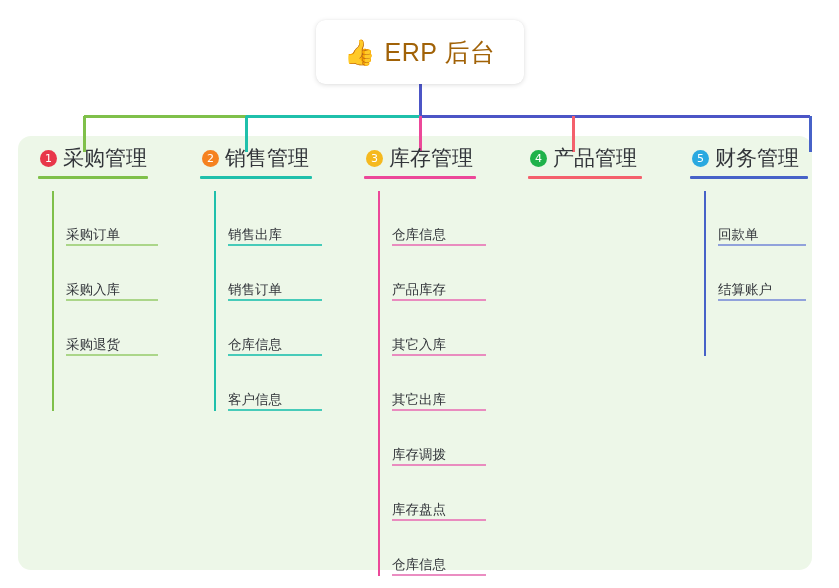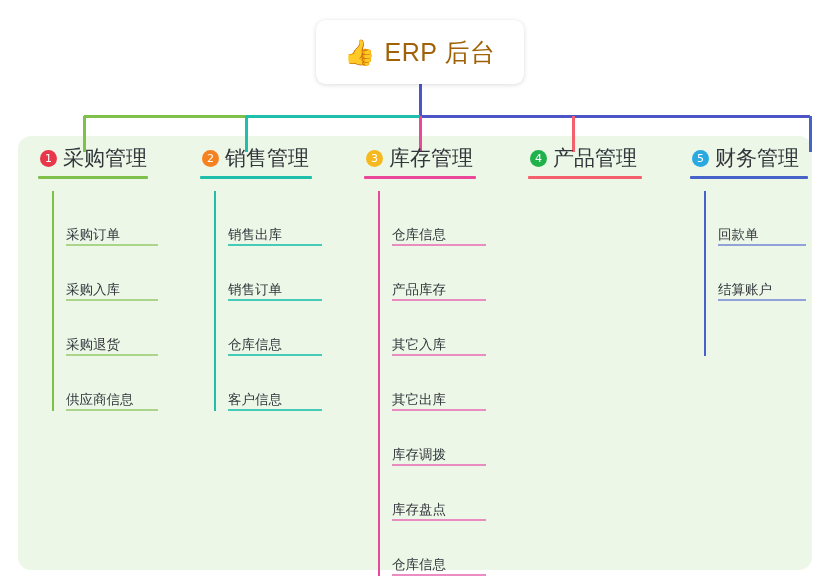--- a/index.html
+++ b/index.html
@@ -175,24 +175,20 @@
             <div class="item-rule" style="background: rgb(127, 192, 74); opacity: 0.6; width: 92px;"></div>
           </div>
           <div class="item">
             <span class="item-label">采购入库</span>
             <div class="item-rule" style="background: rgb(127, 192, 74); opacity: 0.6; width: 92px;"></div>
           </div>
           <div class="item">
             <span class="item-label">采购退货</span>
             <div class="item-rule" style="background: rgb(127, 192, 74); opacity: 0.6; width: 92px;"></div>
           </div>
-          <div class="item">
-            <span class="item-label">供应商信息</span>
-            <div class="item-rule" style="background: rgb(127, 192, 74); opacity: 0.6; width: 92px;"></div>
-          </div>
         </div>
       </div>
       <div class="column" style="left: 200px;">
         <div class="col-header">
           <span class="badge" style="background: rgb(245, 130, 32);">2</span>
           <span class="col-title">销售管理</span>
         </div>
         <div class="col-rule" style="background: rgb(31, 192, 171); width: 112px;"></div>
         <div class="items">
           <div class="spine" style="background: rgb(31, 192, 171); height: 220px;"></div>

